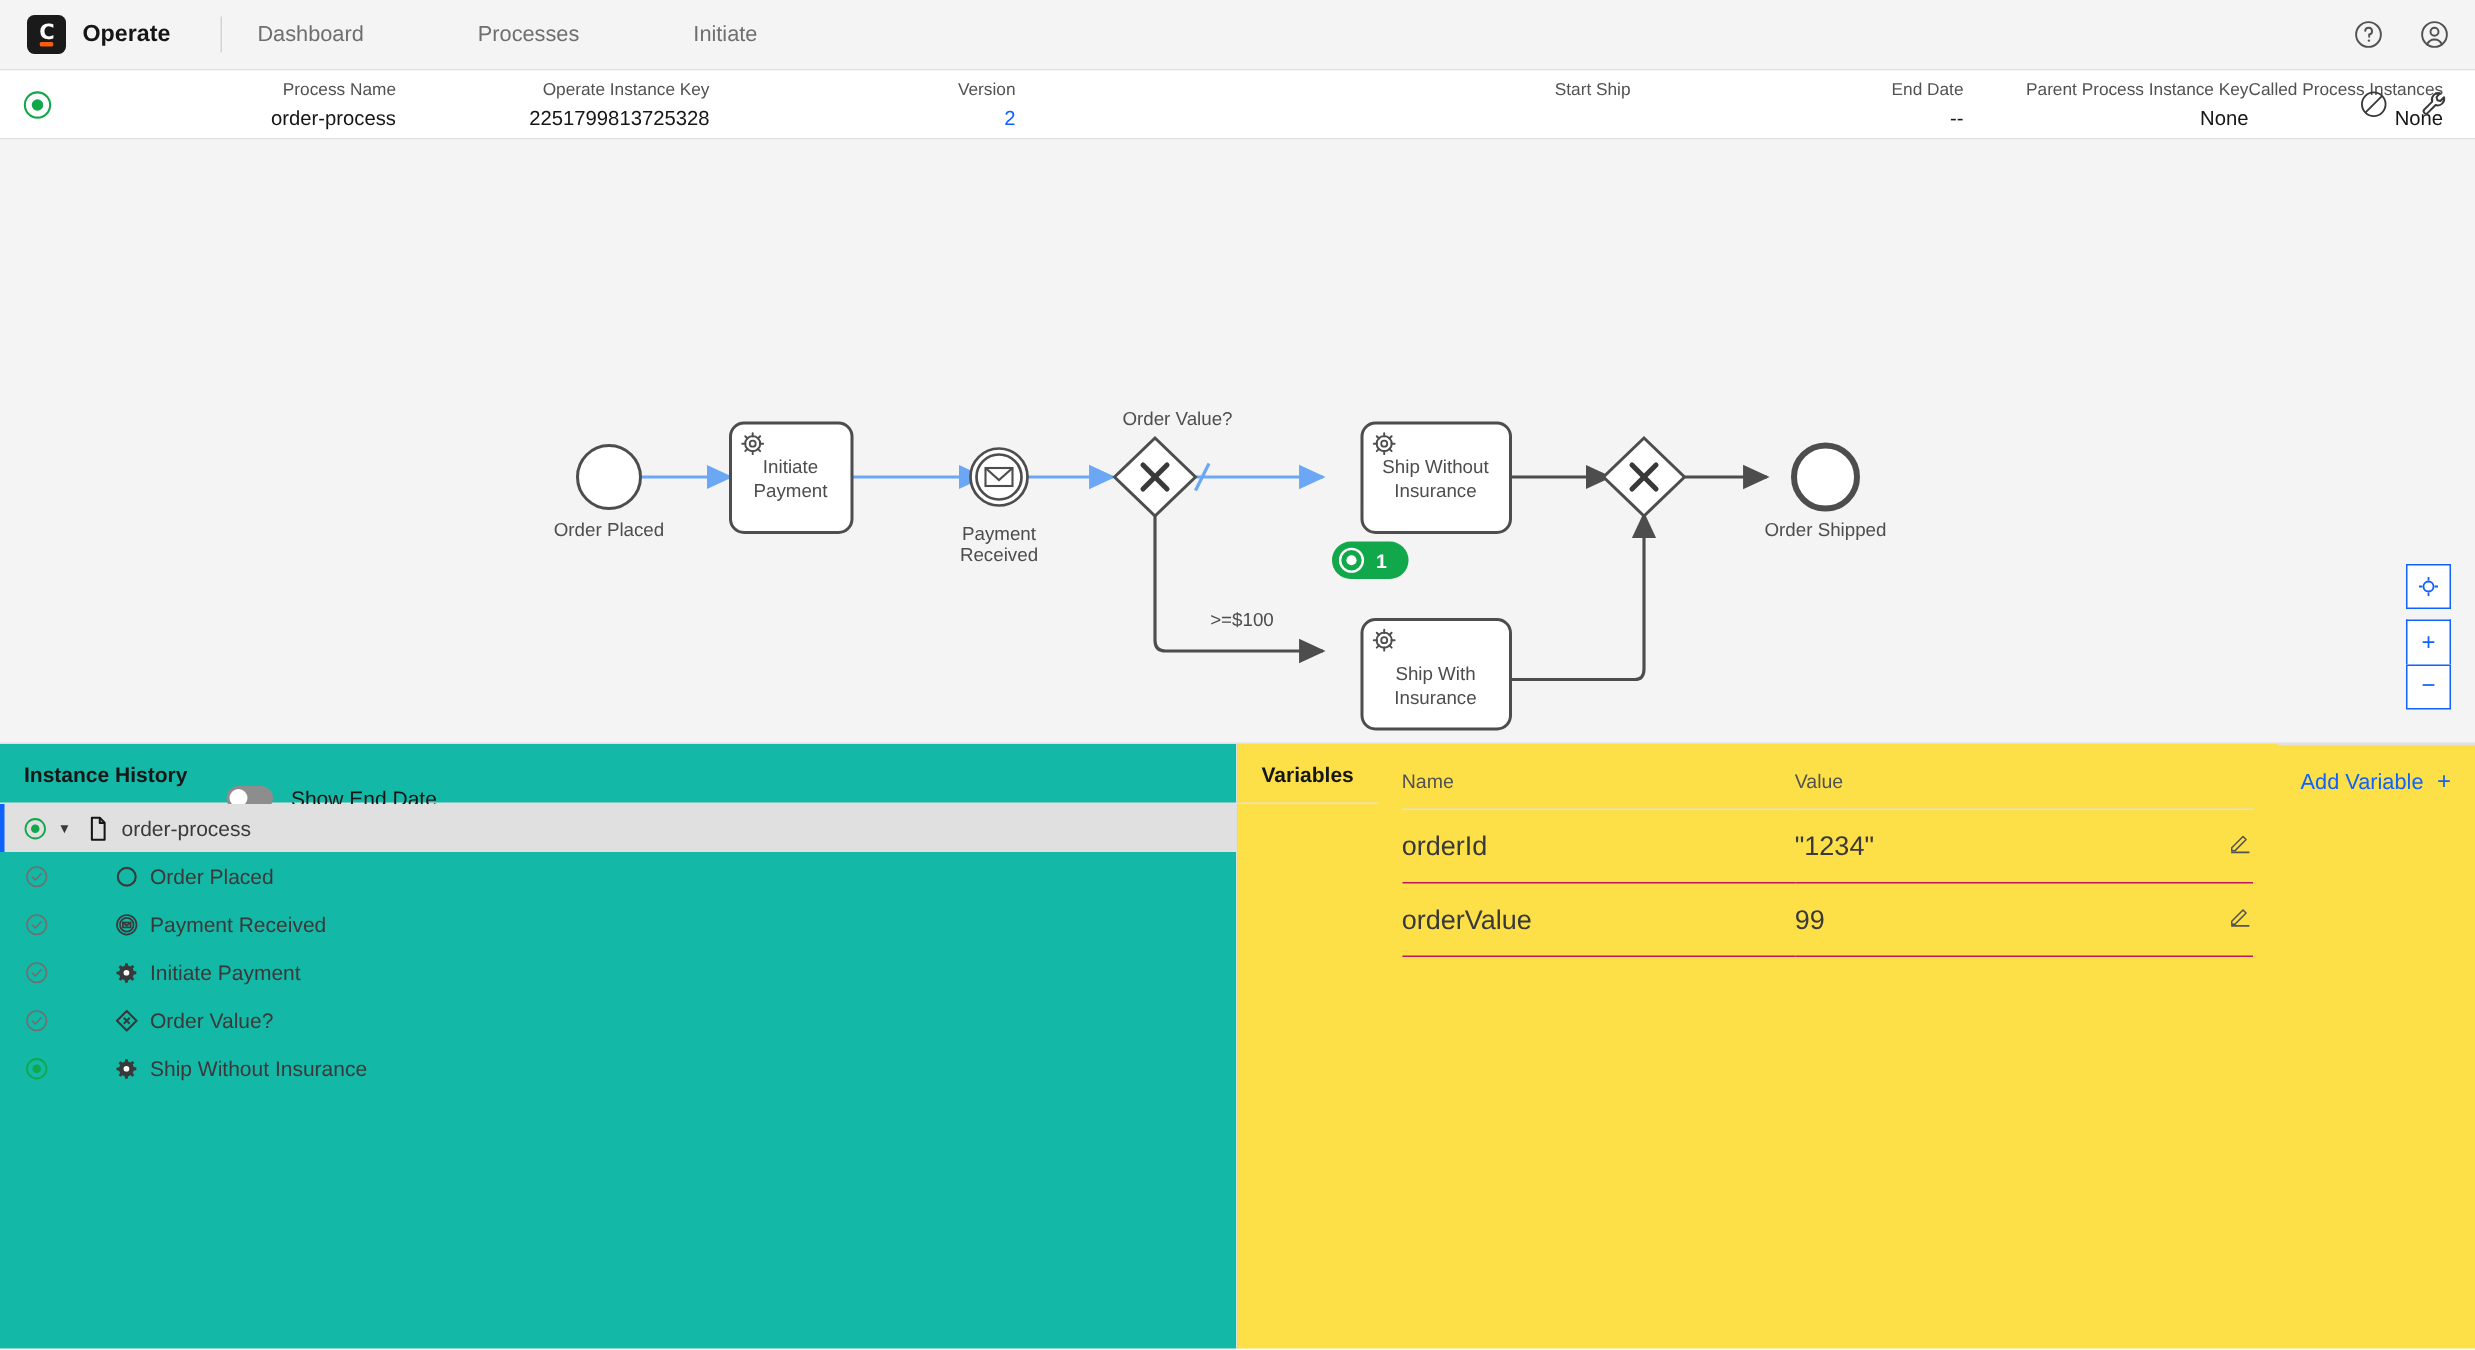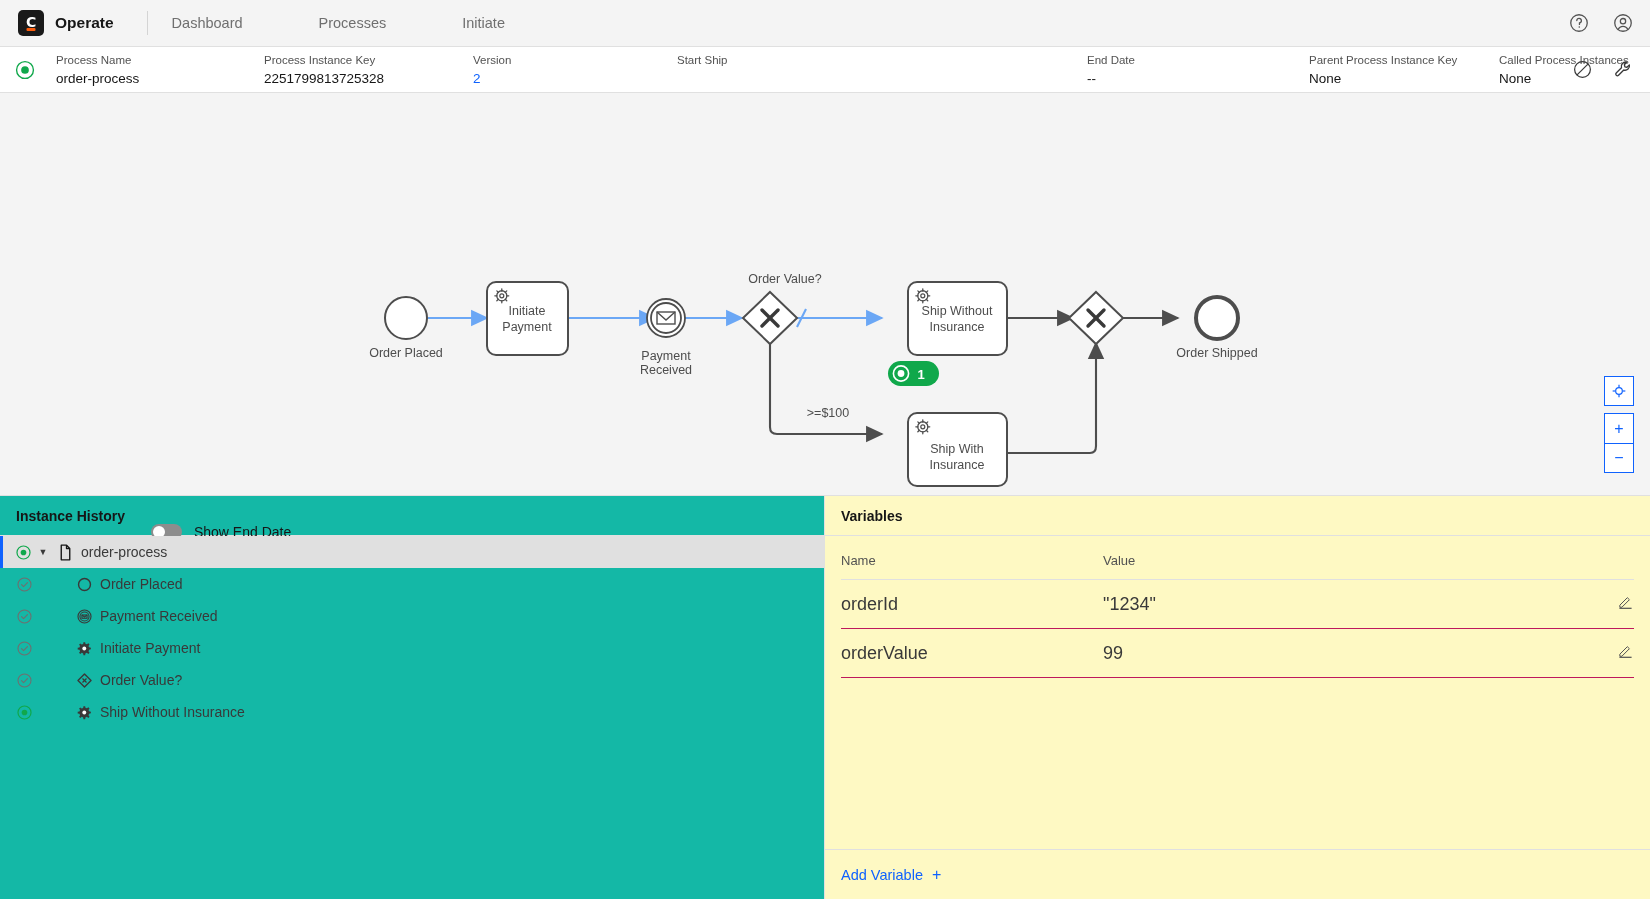--- a/index.html
+++ b/index.html
@@ -55,21 +55,21 @@
   
   .inst-header {
     height: 46px; width: 100%;
     background: #fff;
     border-bottom: 1px solid #e0e0e0;
     display: flex; align-items: center;
     position: relative;
     padding-left: 14px;
   }
   .state-icon { width: 22px; height: 22px; margin-right: 20px; flex: 0 0 auto; }
-  .meta-grid { display: flex; align-items: flex-start; flex: 1 1 auto; height: 100%; padding-top: 6px;}
+  .meta-grid { display: flex; align-items: flex-start; flex: 1 1 auto; height: 100%; padding-top: 6px; text-align: right;}
   .meta-col { display: flex; flex-direction: column; gap: 2px; }
   .meta-label { font-size: 11.5px; color: #525252; line-height: 15px; }
   .meta-value { font-size: 13.5px; color: #161616; line-height: 18px; }
   .meta-value.link { color: #0f62fe; cursor: pointer; }
   .col-a { width: 208px; }
   .col-b { width: 209px; }
   .col-c { width: 204px; }
   .col-d { width: 410px; }
   .col-e { width: 222px; }
   .col-f { width: 190px; }
@@ -102,21 +102,21 @@
   .zbtn.reset { margin-bottom: 7px; }
   .zbtn.plus { border-bottom: none; }
   .zbtn svg { display: block; }
 
   
   .bottom { display: flex; height: 403px; width: 100%; }
   .panel-history {
     width: 825px; border-right: 1px solid #e0e0e0;
     display: flex; flex-direction: column; background: #14b8a6;
   }
-  .panel-vars { flex: 1 1 auto; display: flex; flex-direction: column; background: #fef9c3; }
+  .panel-vars { flex: 1 1 auto; display: flex; flex-direction: row; background: #fde047; }
 
   .panel-head {
     height: 40px; display: flex; align-items: center;
     padding: 0 16px; gap: 26px;
     border-bottom: 1px solid #e0e0e0;
     flex: 0 0 auto;
   }
   .panel-title { font-size: 14px; font-weight: 700; color: #161616; }
   .toggle-wrap { display: flex; align-items: center; gap: 12px; cursor: pointer; margin-top: 32px; }
   .toggle {
@@ -221,21 +221,21 @@
       <circle cx="12" cy="12" r="9.2" fill="none" stroke="#10a84b" stroke-width="1.5"></circle>
       <circle cx="12" cy="12" r="4.2" fill="#10a84b"></circle>
     </svg>
   </span>
   <div class="meta-grid">
     <div class="meta-col col-a">
       <span class="meta-label">Process Name</span>
       <span class="meta-value">order-process</span>
     </div>
     <div class="meta-col col-b">
-      <span class="meta-label">Process Instance Key</span>
+      <span class="meta-label">Operate Instance Key</span>
       <span class="meta-value">2251799813725328</span>
     </div>
     <div class="meta-col col-c">
       <span class="meta-label">Version</span>
       <span class="meta-value link">2</span>
     </div>
     <div class="meta-col col-d">
       <span class="meta-label">Start Ship</span>
     </div>
     <div class="meta-col col-e">

